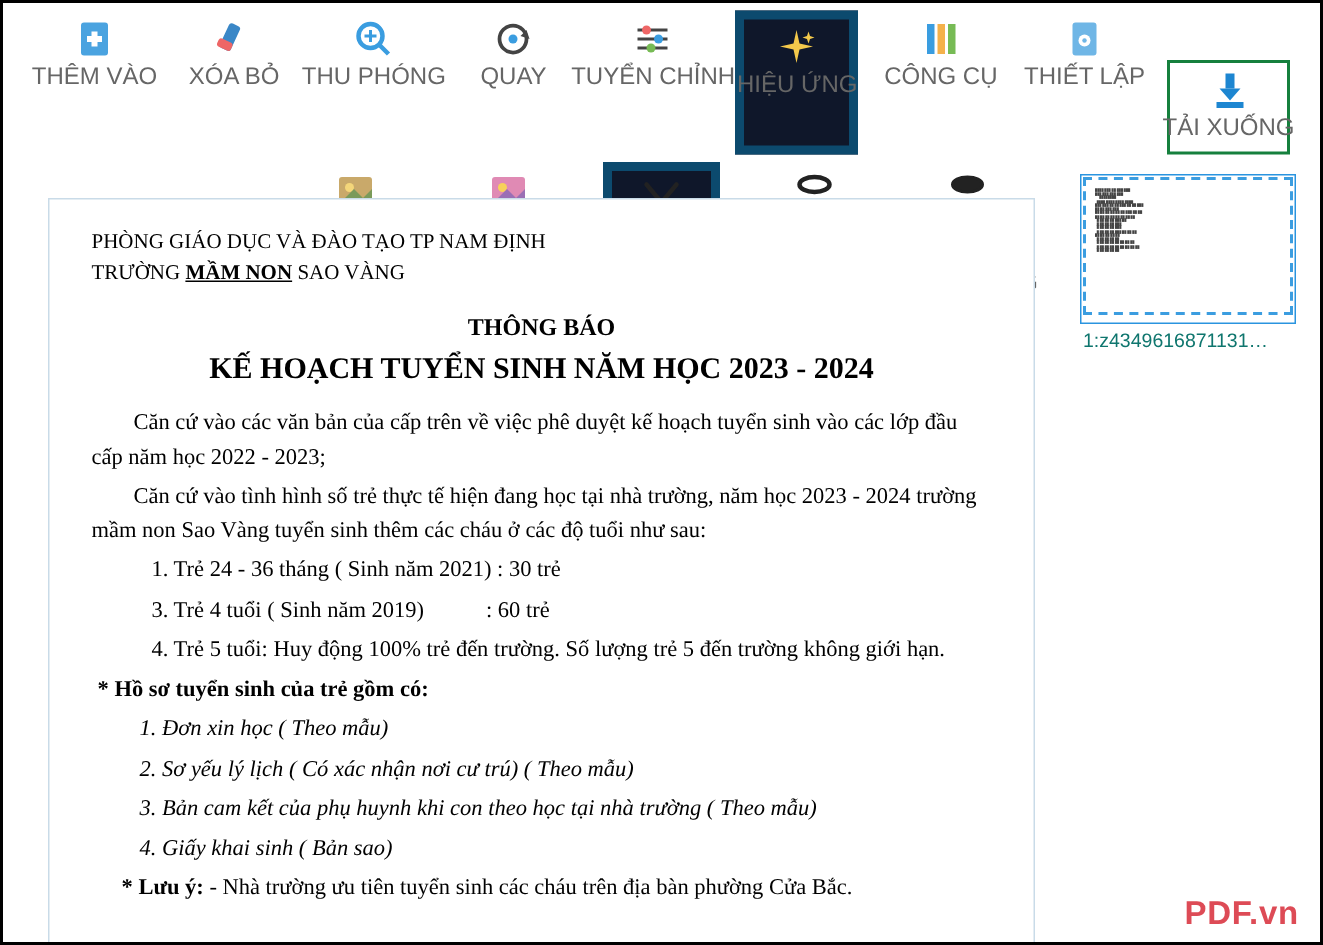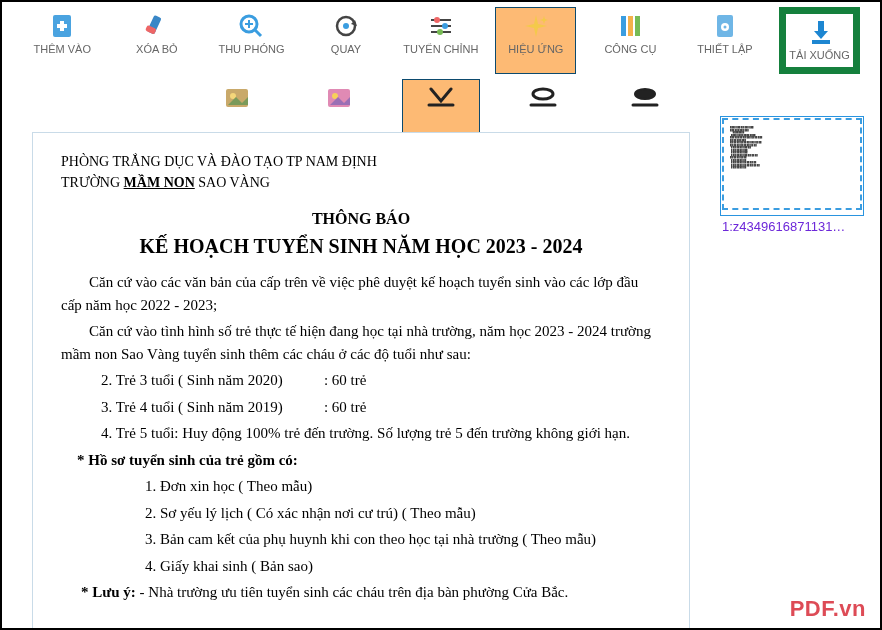--- a/index.html
+++ b/index.html
@@ -35,36 +35,37 @@
     flex-direction: column;
     align-items: center;
     width: 82px;
     padding: 4px 2px 6px 2px;
     cursor: pointer;
     border: 1px solid transparent;
     position: relative;
   }
   .toolbar-row.secondary .tool { width: 78px; gap: 36px; }
   .tool.active {
-    background: #fdba74;
-    border: 1px solid #0c4a6e;
+    background: #0f172a;
+    border: 6px solid #0c4a6e;
   }
   .tool.highlight {
-    border: 7px solid #15803d;
+    border: 2px solid #15803d;
+    margin-top: 33px;
   }
   .tool .icon {
     width: 28px;
     height: 28px;
     display: flex;
     align-items: center;
     justify-content: center;
     margin-bottom: 3px;
   }
   .tool .label {
-    font-size: 11px;
+    font-size: 16px;
     color: #666;
     white-space: nowrap;
   }
   .main {
     display: flex;
     position: absolute;
     top: 110px;
     bottom: 0;
     left: 0;
     right: 0;
@@ -94,21 +95,21 @@
   .doc-page .title-block {
     text-align: center;
     font-weight: bold;
     margin: 14px 0 10px 0;
   }
   .doc-page .title-block .t1 { font-size: 16px; }
   .doc-page .title-block .t2 { font-size: 20px; }
   .doc-page p { margin: 4px 0; }
   .doc-page .indent { text-indent: 28px; }
   .doc-page .list { margin-left: 40px; }
-  .doc-page .sub { margin-left: 84px; }
+  .doc-page .sub { margin-left: 32px; font-style: italic; }
   .doc-page b { font-weight: bold; }
   .sidebar {
     width: 160px;
     padding: 4px 10px 0 0;
   }
   .thumb {
     border: 2px dashed #3b9de0;
     background: #fff;
     padding: 6px;
     width: 140px;
@@ -118,21 +119,21 @@
     overflow: hidden;
   }
   .thumb .mini {
     font-size: 2px;
     line-height: 2.5px;
     color: #444;
     word-break: break-all;
   }
   .thumb-border { border: 1px solid #2a94df; padding:1px; width:144px; margin-bottom:3px;}
   .thumb-label {
-    color: #6d28d9;
+    color: #0f766e;
     font-size: 13px;
     margin-left: 2px;
     white-space: nowrap;
     overflow: hidden;
     text-overflow: clip;
     width: 140px;
   }
   .watermark {
     position: absolute;
     right: 14px;
@@ -306,35 +307,35 @@
       </span>
       <span class="label">ĐEN TRẮNG</span>
     </div>
   </div>
 </div>
 
 <div class="main">
   <div class="doc-area">
     <div class="doc-page">
       <div class="hdr">
-        <div class="l1">PHÒNG TRẮNG DỤC VÀ ĐÀO TẠO TP NAM ĐỊNH</div>
+        <div class="l1">PHÒNG GIÁO DỤC VÀ ĐÀO TẠO TP NAM ĐỊNH</div>
         <div class="l2">
           <span>TRƯỜNG </span><b><u>MẦM NON</u></b><span> SAO VÀNG</span>
         </div>
       </div>
       <div class="title-block">
         <div class="t1">THÔNG BÁO</div>
         <div class="t2">KẾ HOẠCH TUYỂN SINH NĂM HỌC 2023 - 2024</div>
       </div>
       <p class="indent">Căn cứ vào các văn bản của cấp trên về việc phê duyệt kế hoạch tuyển sinh vào các lớp đầu cấp năm học 2022 - 2023;</p>
       <p class="indent">Căn cứ vào tình hình số trẻ thực tế hiện đang học tại nhà trường, năm học 2023 - 2024 trường mầm non Sao Vàng tuyển sinh thêm các cháu ở các độ tuổi như sau:</p>
-      <p class="list" style="white-space:pre">2. Trẻ 3 tuổi ( Sinh năm 2020)           : 60 trẻ</p>
+      <p class="list" style="white-space:pre">1. Trẻ 24 - 36 tháng ( Sinh năm 2021) : 30 trẻ</p>
       <p class="list" style="white-space:pre">3. Trẻ 4 tuổi ( Sinh năm 2019)           : 60 trẻ</p>
       <p class="list">4. Trẻ 5 tuổi: Huy động 100% trẻ đến trường. Số lượng trẻ 5 đến trường không giới hạn.</p>
-      <p style="margin-left:16px"><b>* Hồ sơ tuyển sinh của trẻ gồm có:</b></p>
+      <p style="margin-left:4px"><b>* Hồ sơ tuyển sinh của trẻ gồm có:</b></p>
       <p class="sub">1. Đơn xin học ( Theo mẫu)</p>
       <p class="sub">2. Sơ yếu lý lịch ( Có xác nhận nơi cư trú) ( Theo mẫu)</p>
       <p class="sub">3. Bản cam kết của phụ huynh khi con theo học tại nhà trường ( Theo mẫu)</p>
       <p class="sub">4. Giấy khai sinh ( Bản sao)</p>
       <p style="margin-left:20px">
         <b>* Lưu ý:</b><span>  - Nhà trường ưu tiên tuyển sinh các cháu trên địa bàn phường Cửa Bắc.</span>
       </p>
 
     </div>
   </div>

